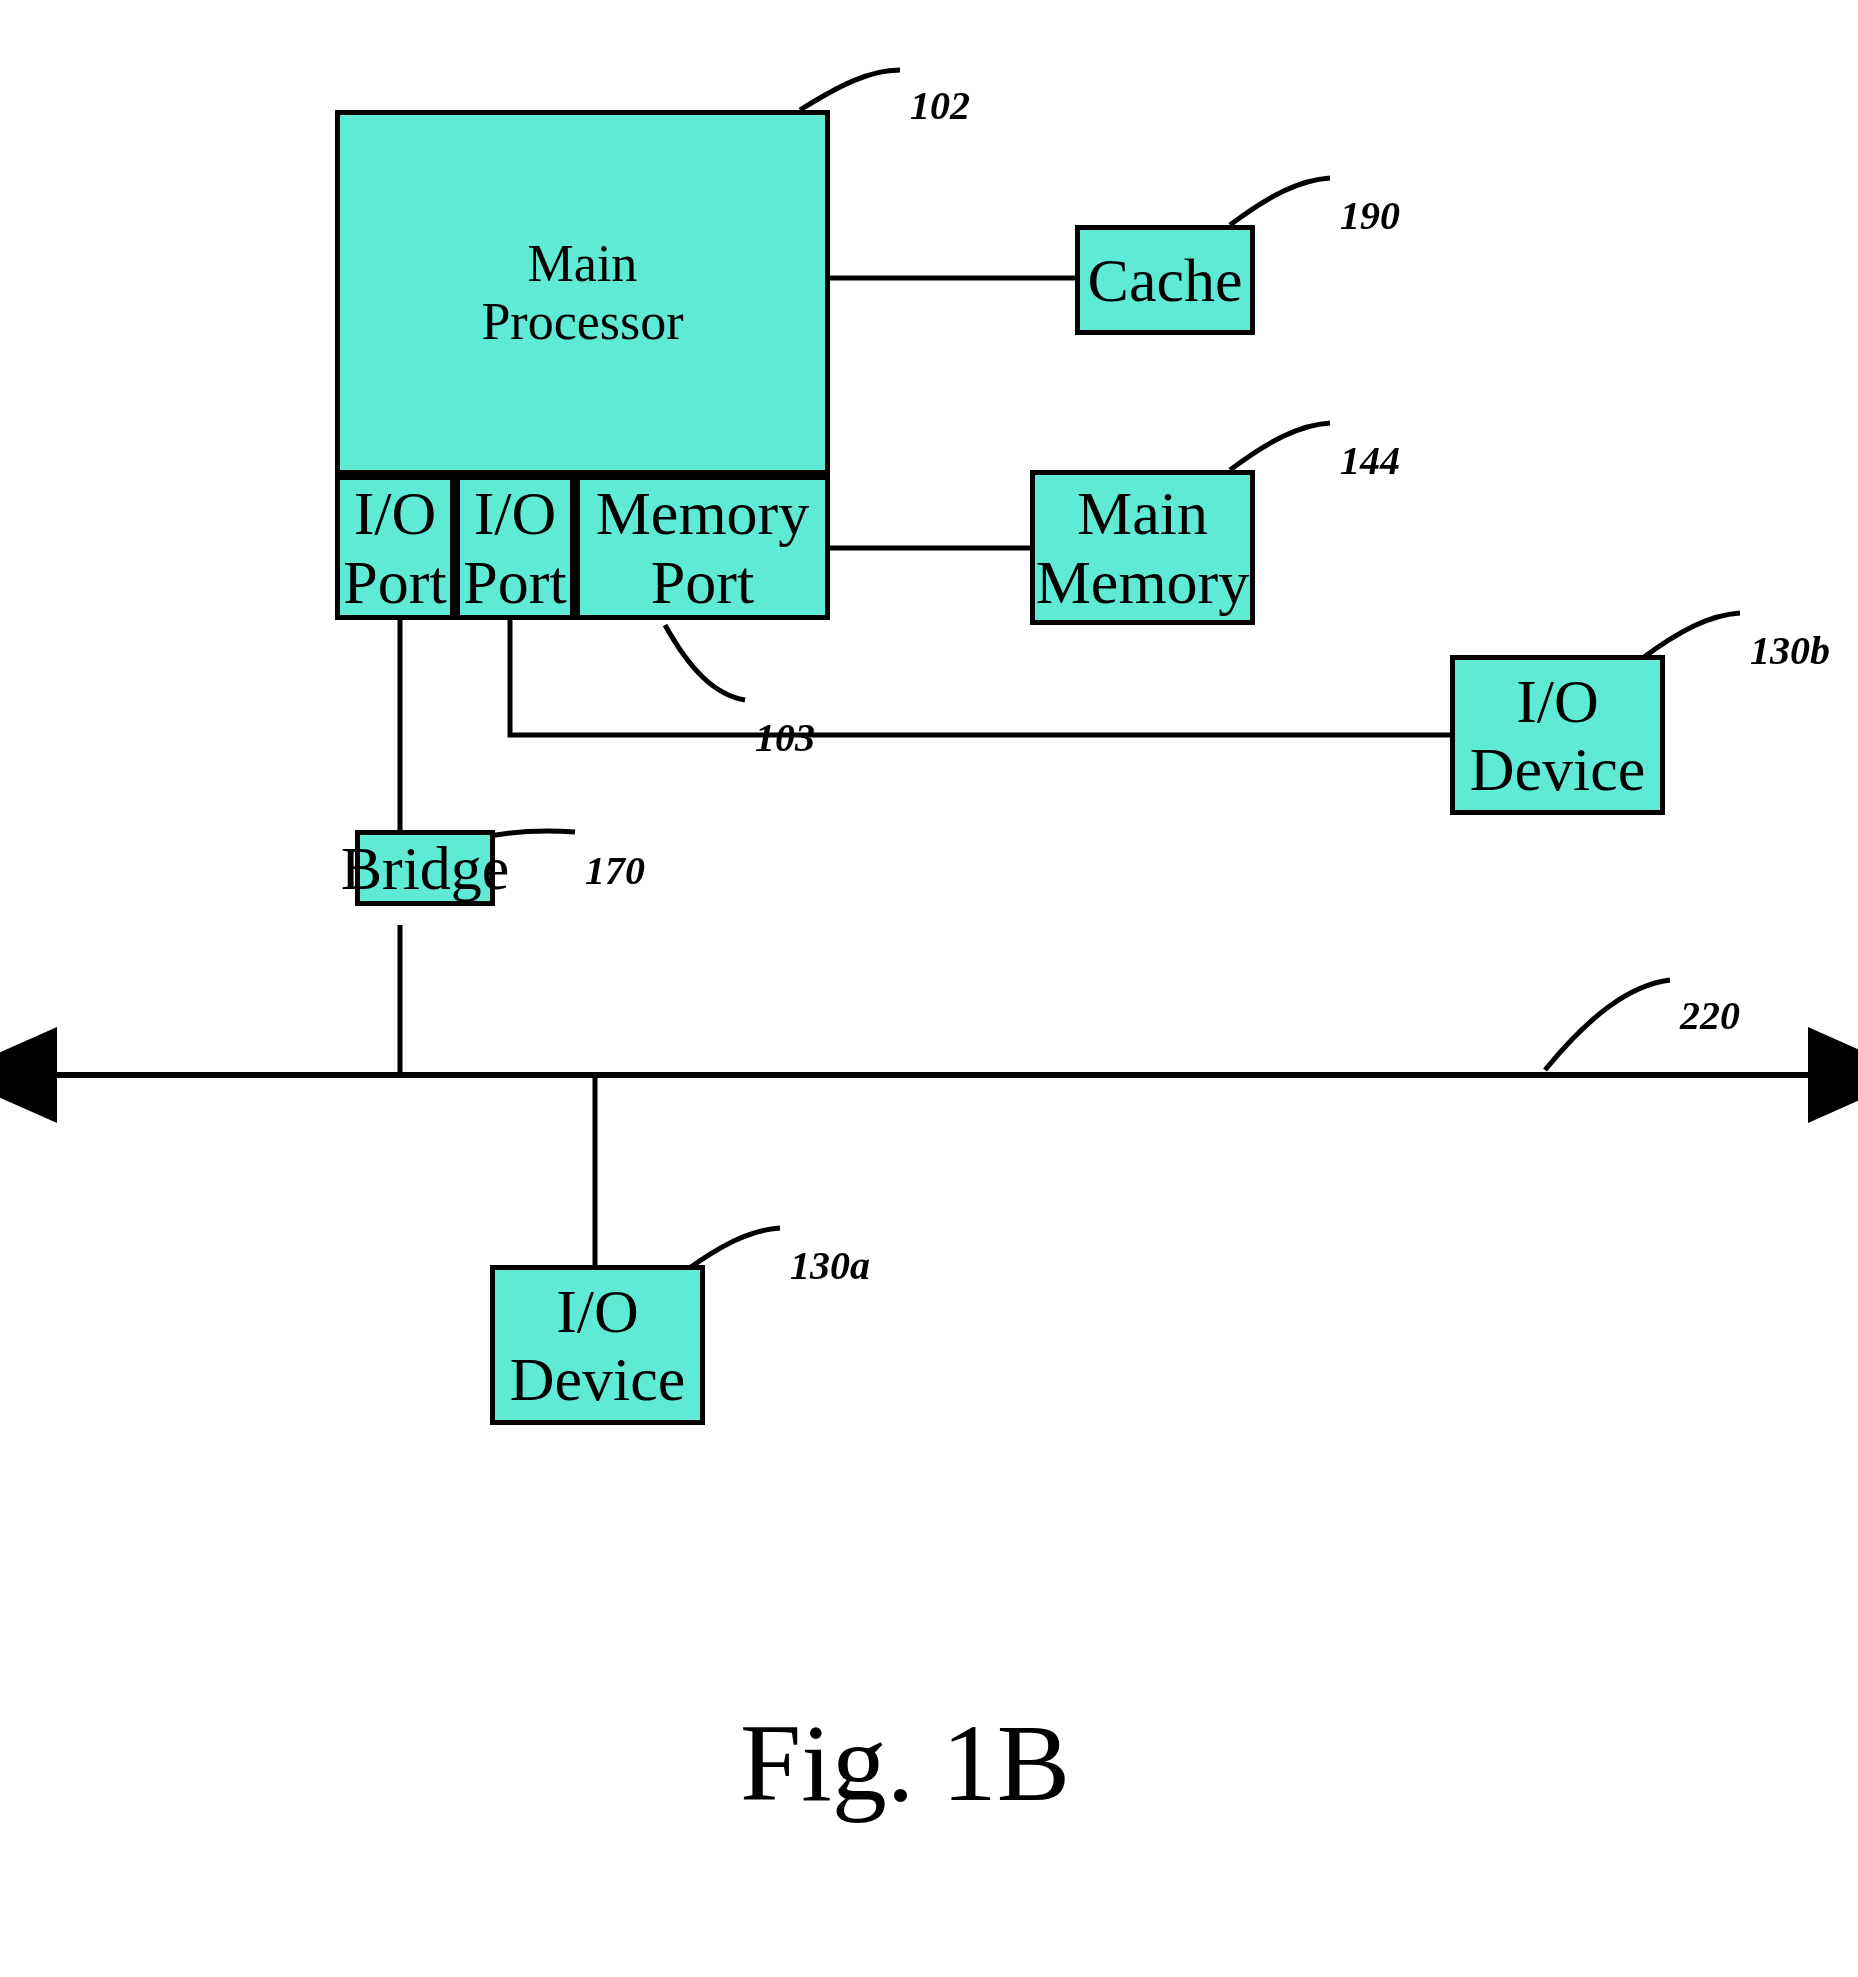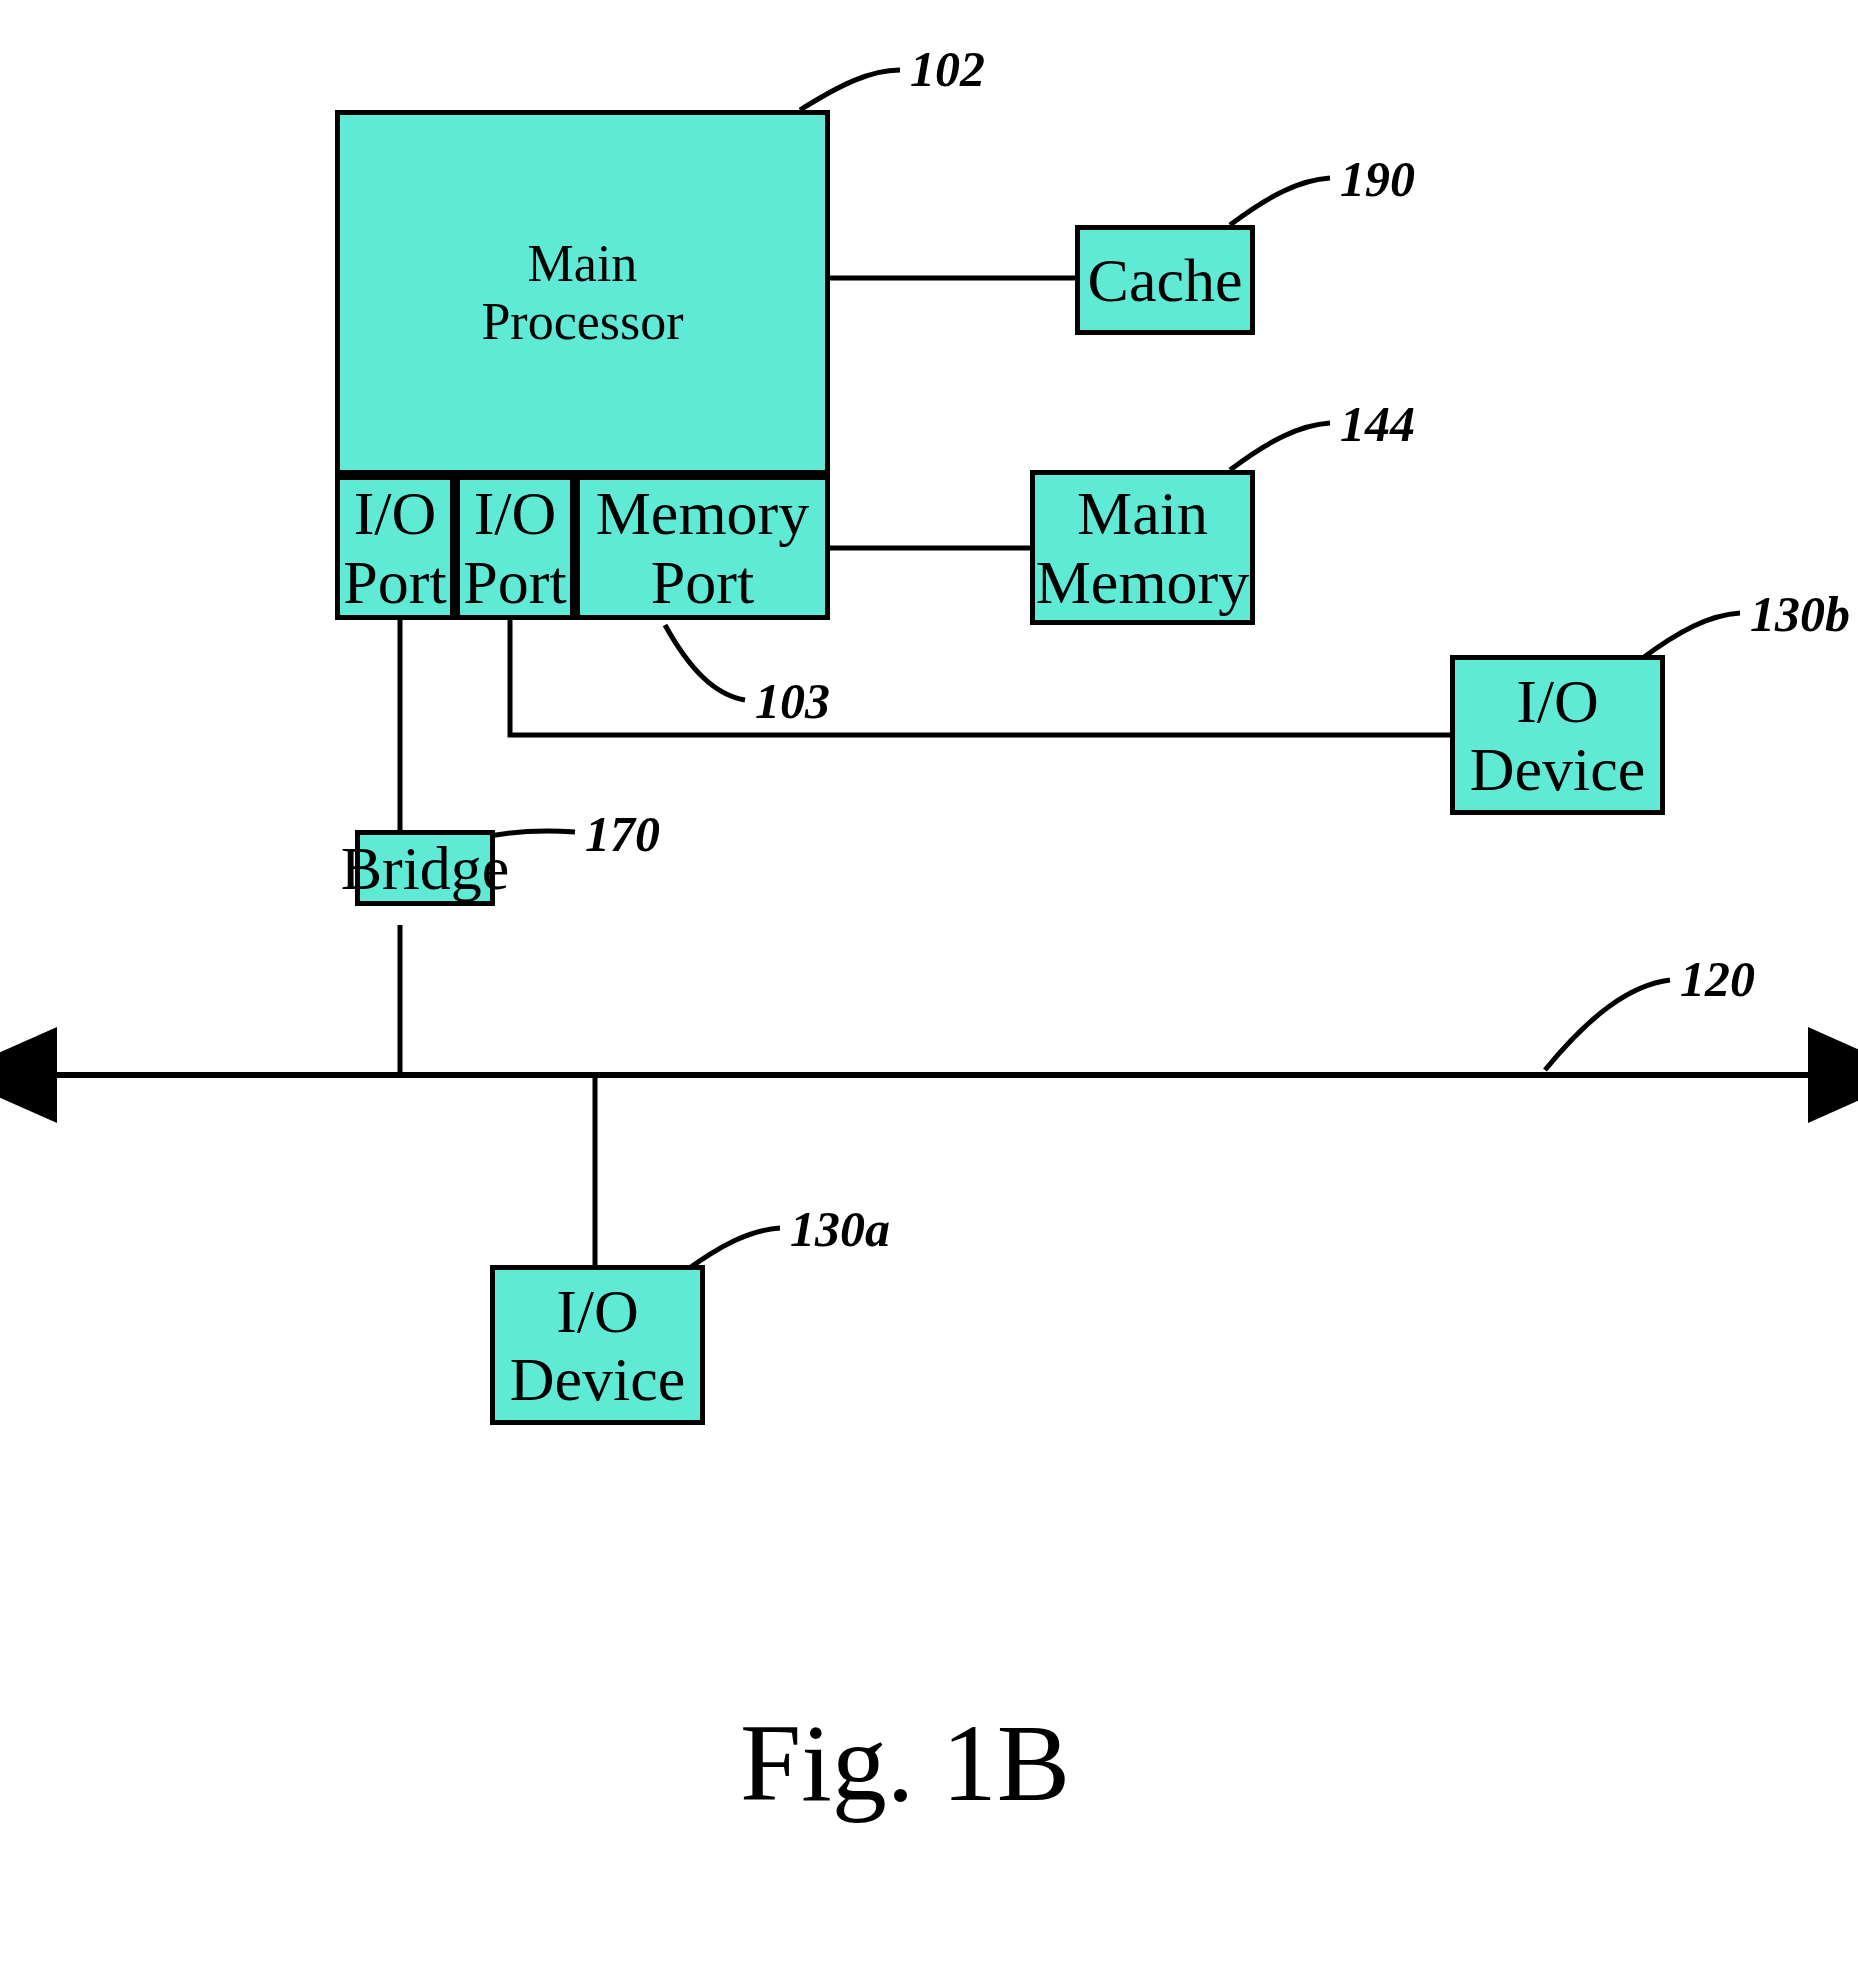--- a/index.html
+++ b/index.html
@@ -22,22 +22,23 @@
     display: flex;
     align-items: center;
     justify-content: center;
     text-align: center;
     line-height: 1.1;
   }
   .reflabel {
     position: absolute;
     font-style: italic;
     font-weight: bold;
-    font-size: 50px;
+    font-size: 40px;
     white-space: nowrap;
+    margin-top: 42px;
   }
   .blocktext {
     font-size: 52px;
   }
   .smalltext {
     font-size: 62px;
   }
   .fig-caption {
     position: absolute;
     font-size: 110px;
@@ -137,19 +138,19 @@
   <div class="box" style="left:490px; top:1265px; width:215px; height:160px;">
     <span class="smalltext" style="white-space:pre-line;">I/O
 Device</span>
   </div>
 
   <span class="reflabel" style="left:910px; top:40px;">102</span>
   <span class="reflabel" style="left:1340px; top:150px;">190</span>
   <span class="reflabel" style="left:1340px; top:395px;">144</span>
   <span class="reflabel" style="left:755px; top:672px;">103</span>
   <span class="reflabel" style="left:585px; top:805px;">170</span>
-  <span class="reflabel" style="left:1680px; top:950px;">120</span>
+  <span class="reflabel" style="left:1680px; top:950px;">220</span>
   <span class="reflabel" style="left:790px; top:1200px;">130a</span>
   <span class="reflabel" style="left:1750px; top:585px;">130b</span>
 
   <span class="fig-caption" style="left:740px; top:1700px;">Fig. 1B</span>
 
 </div>
 
 </body></html>

